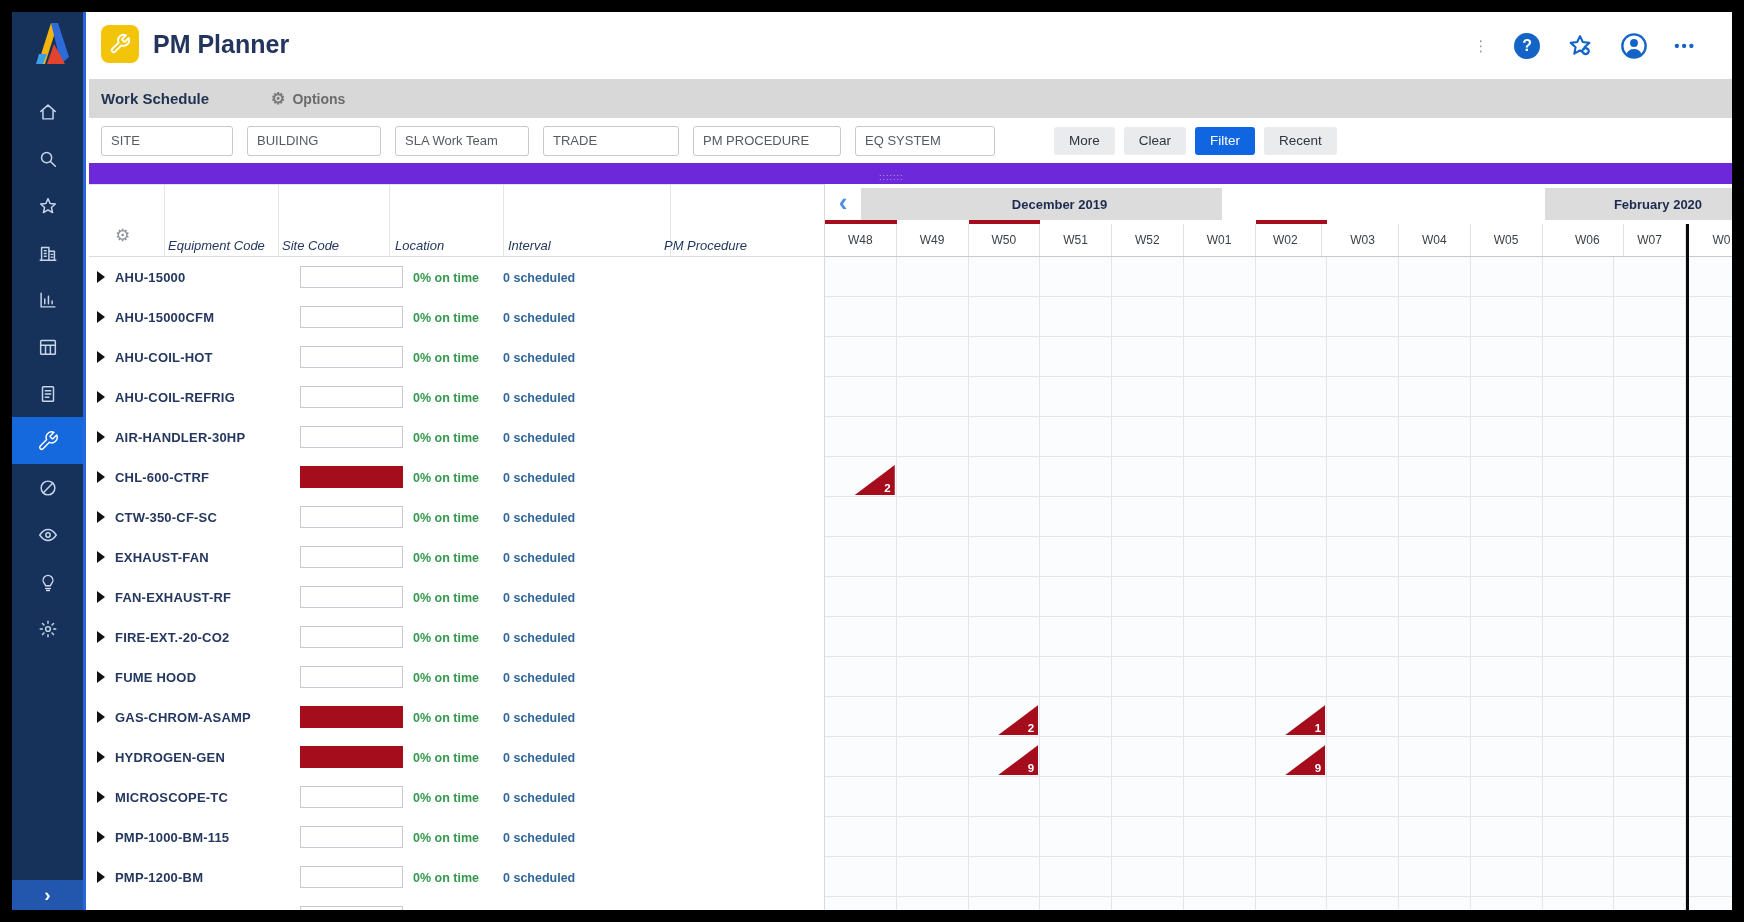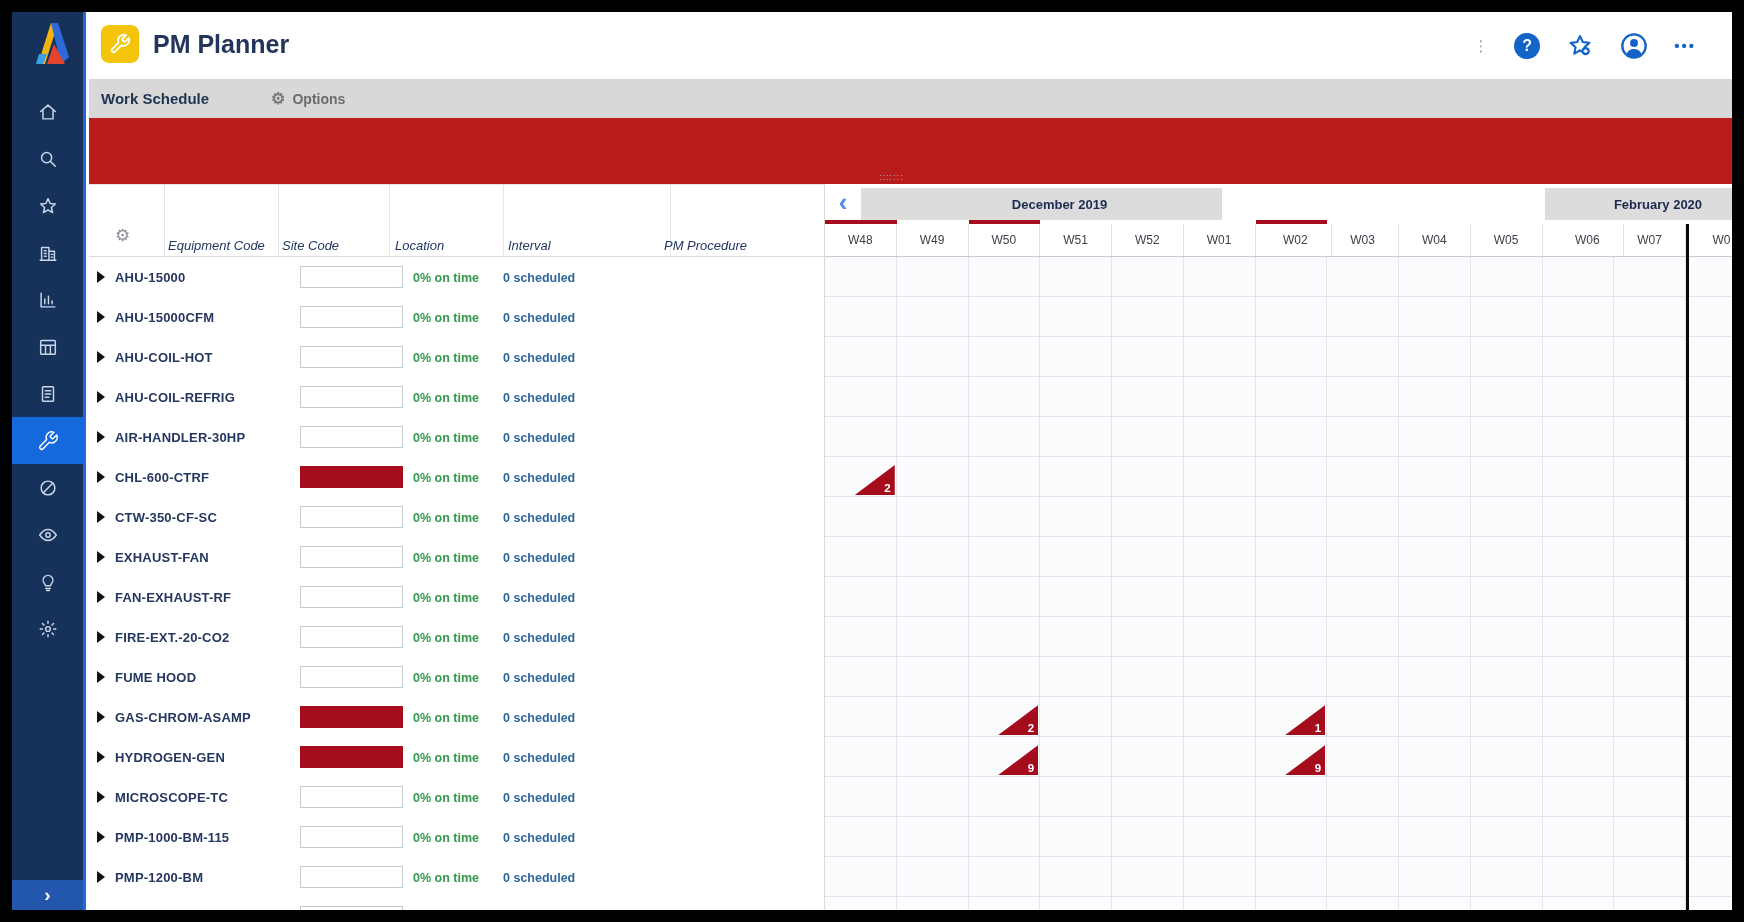--- a/index.html
+++ b/index.html
@@ -12,21 +12,21 @@
   .logo{position:absolute;left:13px;top:6px;width:48px;height:52px;cursor:pointer;}
   .side-items{position:absolute;left:0;top:76px;width:100%;}
   .side-item{height:47px;display:flex;align-items:center;justify-content:center;cursor:pointer;}
   .side-item svg{width:22px;height:22px;stroke:#c9d6ea;fill:none;stroke-width:1.6;stroke-linecap:round;stroke-linejoin:round;}
   .side-item.selected{background:#1668dd;}
   .side-item.selected svg{stroke:#ffffff;}
   .side-expand{position:absolute;left:0;bottom:0;width:100%;height:30px;background:#2356ad;color:#fff;
     display:flex;align-items:center;justify-content:center;font-size:19px;font-weight:bold;cursor:pointer;}
 
   
-  .main{position:absolute;left:77px;top:0;right:0;bottom:0;background:#b91c1c;}
+  .main{position:absolute;left:77px;top:0;right:0;bottom:0;background:#6d28d9;}
 
   .app-header{position:absolute;left:0;top:0;right:0;height:67px;background:#fff;}
   .app-icon{position:absolute;left:12px;top:13px;width:38px;height:38px;background:#f3c50a;border-radius:8px;
     display:flex;align-items:center;justify-content:center;}
   .app-icon svg{width:22px;height:22px;stroke:#fff;fill:none;stroke-width:2;stroke-linecap:round;stroke-linejoin:round;}
   .app-title{position:absolute;left:64px;top:18px;font-size:25px;font-weight:bold;color:#23355c;}
   .hdr-right{position:absolute;right:36px;top:0;height:67px;display:flex;align-items:center;gap:26px;}
   .kebab{color:#9aa0a6;font-size:15px;cursor:pointer;}
   .help-btn{width:26px;height:26px;border-radius:50%;background:#1464c8;color:#fff;font-weight:bold;font-size:16px;
     display:flex;align-items:center;justify-content:center;cursor:pointer;}
@@ -202,20 +202,36 @@
     </div>
 
     <div class="tab-bar">
       <span class="tab-label">Work Schedule</span>
       <span class="options">
         <span class="glyph">⚙</span>
         <span>Options</span>
       </span>
     </div>
 
+    <div class="filter-bar">
+      <span id="filter-fields" style="display:flex;">
+          <input class="filter-input" placeholder="SITE" style="width: 132px;">
+          <input class="filter-input" placeholder="BUILDING" style="width: 134px;">
+          <input class="filter-input" placeholder="SLA Work Team" style="width: 134px;">
+          <input class="filter-input" placeholder="TRADE" style="width: 136px;">
+          <input class="filter-input" placeholder="PM PROCEDURE" style="width: 148px;">
+          <input class="filter-input" placeholder="EQ SYSTEM" style="width: 140px;">
+        </span>
+      <span class="btn-group" id="filter-buttons">
+          <button class="btn">More</button>
+          <button class="btn">Clear</button>
+          <button class="btn primary">Filter</button>
+          <button class="btn">Recent</button>
+        </span>
+    </div>
 
     <div class="grip">:::::::</div>
 
     <div class="table-area">
       <div class="left-head" id="left-head">
         <span class="corner-gear">⚙</span>
       <div class="vline" style="left: 75px;"></div>
           <div class="vline" style="left: 189px;"></div>
           <div class="vline" style="left: 300px;"></div>
           <div class="vline" style="left: 414px;"></div>
@@ -235,21 +251,21 @@
           <div class="red-mark" style="left: 0px; width: 71.75px;"></div>
           <div class="red-mark" style="left: 143.5px; width: 71.75px;"></div>
           <div class="red-mark" style="left: 430.5px; width: 71.75px;"></div>
           <div class="week-row">
             <div class="week-cell" style="left: 0px; width: 71.75px; text-align: right;">W48</div>
             <div class="week-cell" style="left: 71.75px; width: 71.75px;">W49</div>
             <div class="week-cell" style="left: 143.5px; width: 71.75px;">W50</div>
             <div class="week-cell" style="left: 215.25px; width: 71.75px;">W51</div>
             <div class="week-cell" style="left: 287px; width: 71.75px;">W52</div>
             <div class="week-cell" style="left: 358.75px; width: 71.75px;">W01</div>
-            <div class="week-cell" style="left: 435px; width: 71.75px;">W02</div>
+            <div class="week-cell" style="left: 425px; width: 71.75px;">W02</div>
             <div class="week-cell" style="left: 502.25px; width: 71.75px;">W03</div>
             <div class="week-cell" style="left: 574px; width: 71.75px;">W04</div>
             <div class="week-cell" style="left: 645.75px; width: 71.75px;">W05</div>
             <div class="week-cell" style="left: 727px; width: 71.75px;">W06</div>
             <div class="week-cell" style="left: 789.25px; width: 71.75px;">W07</div>
             <div class="week-cell" style="left: 861px; width: 71.75px;">W0</div>
           </div>
         </div>
       <div class="left-rows" id="left-rows">
           <div class="eq-row">

